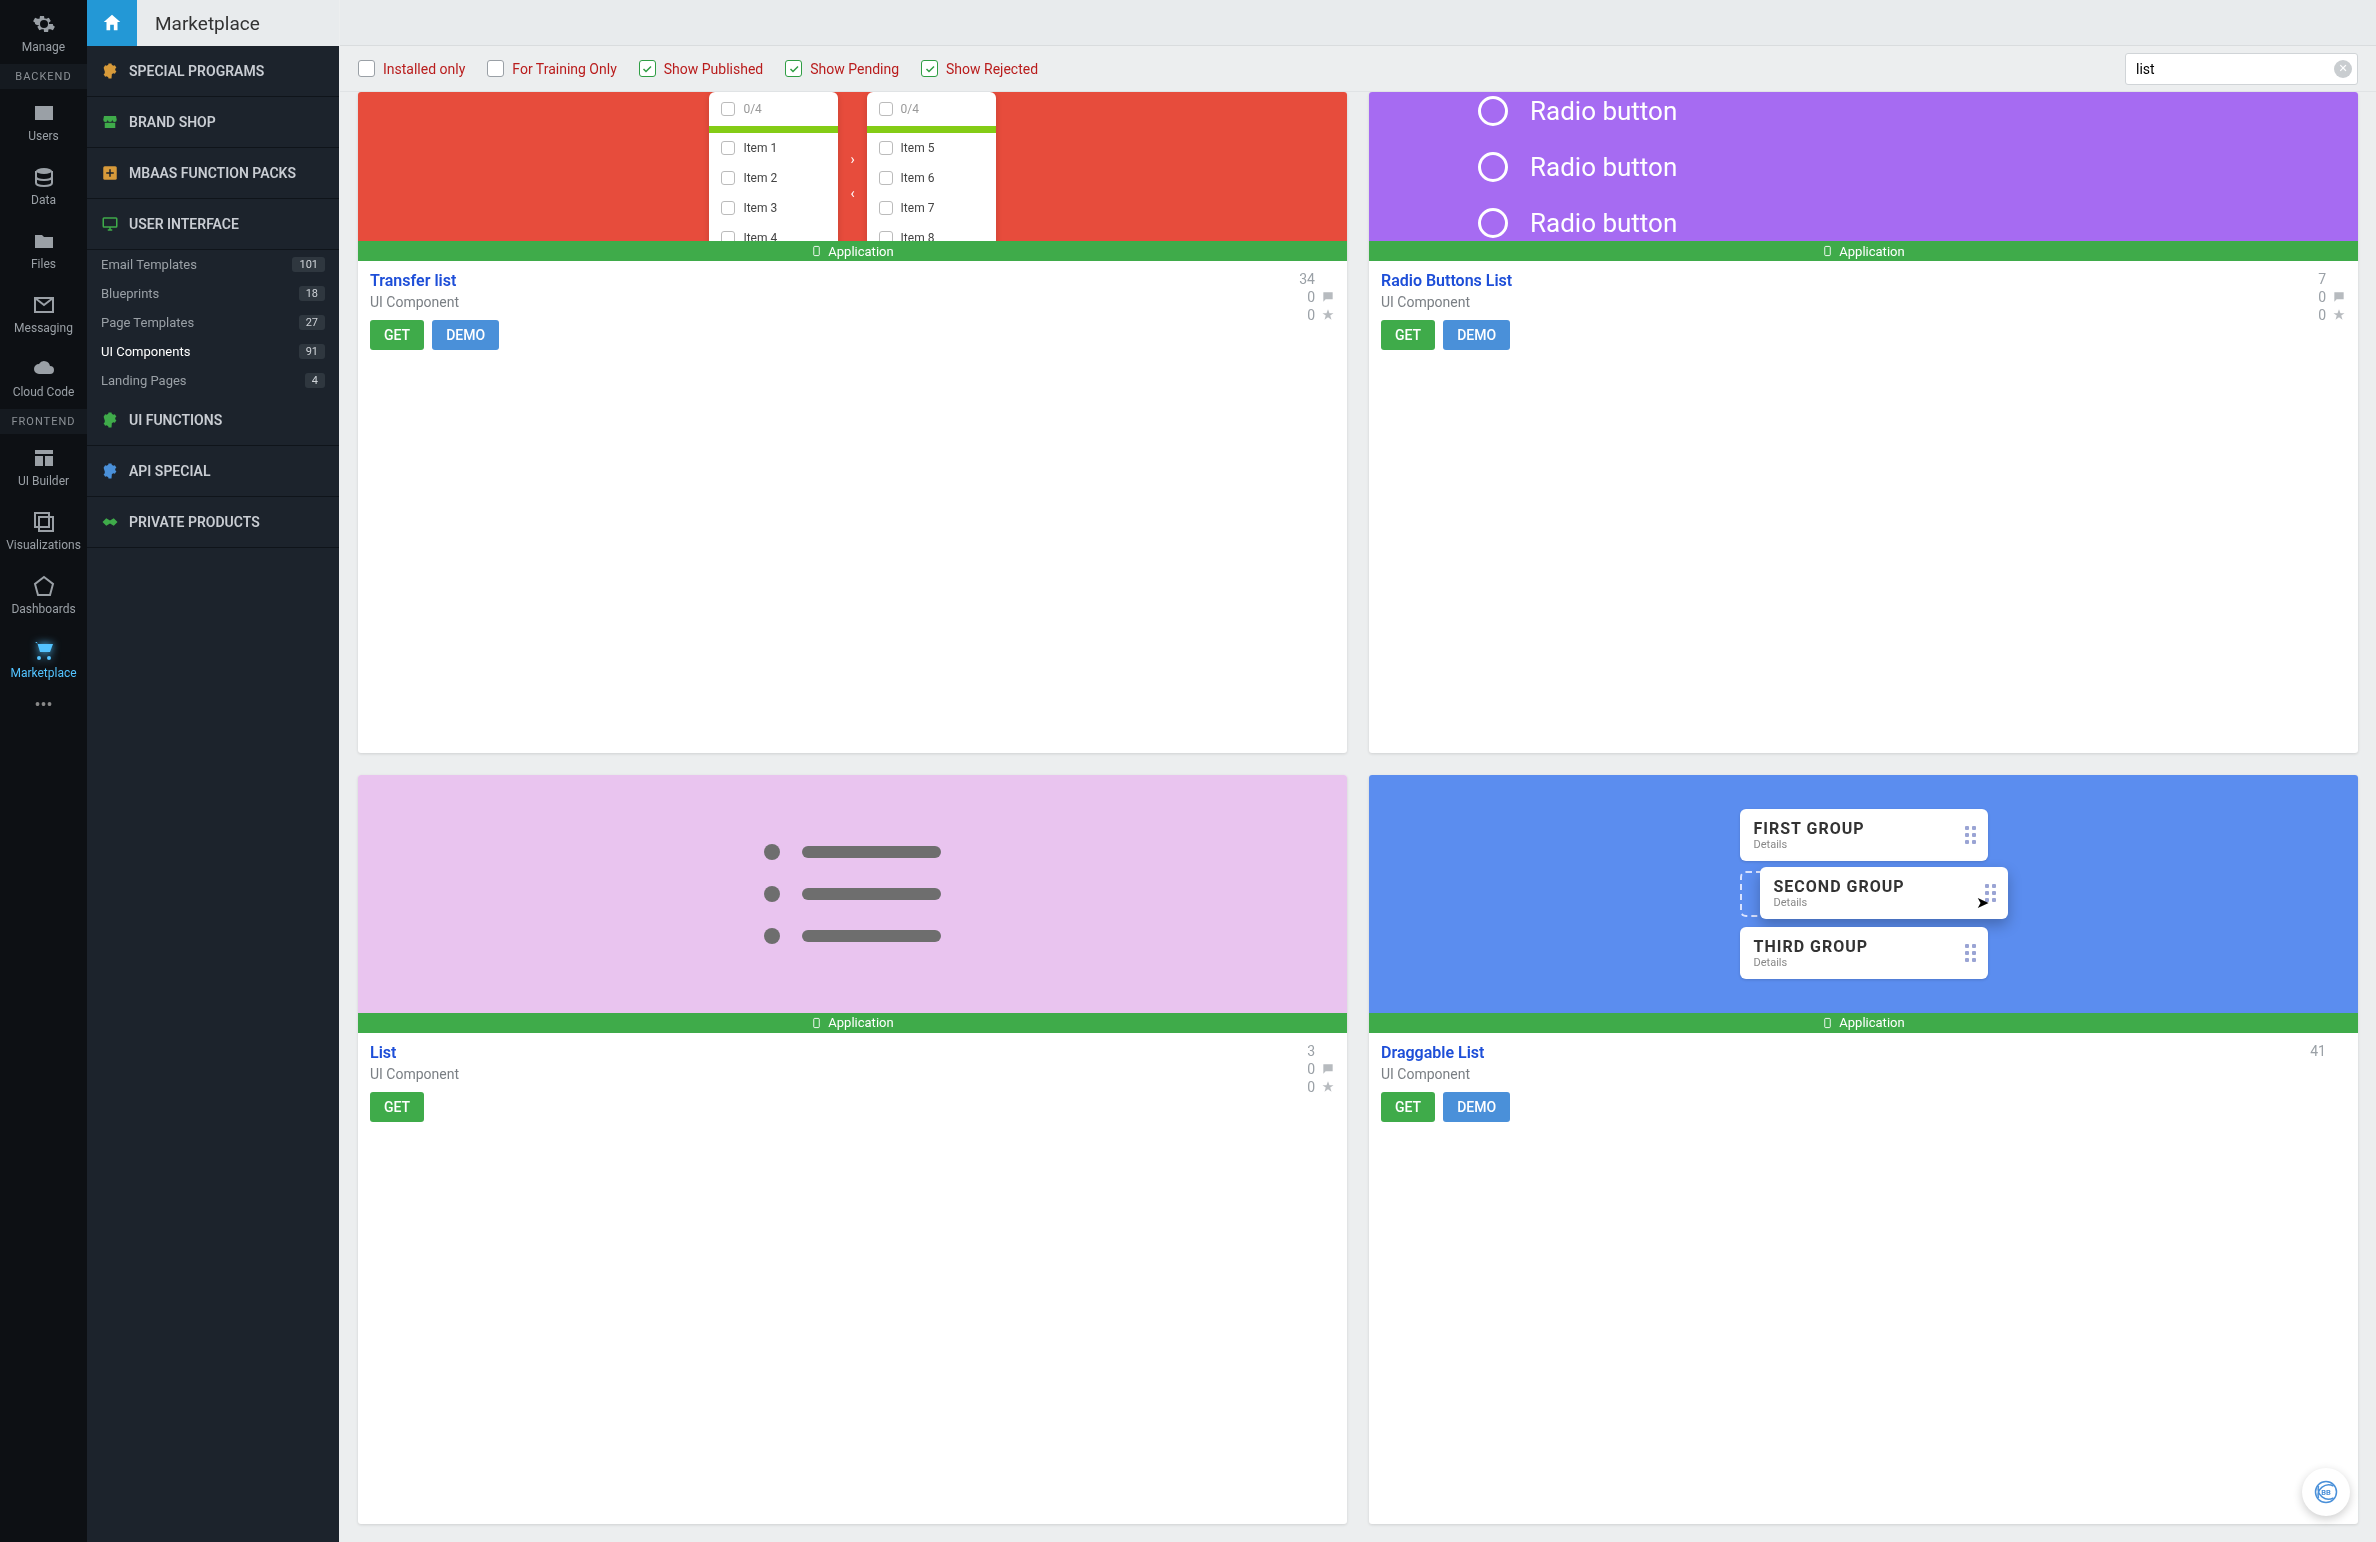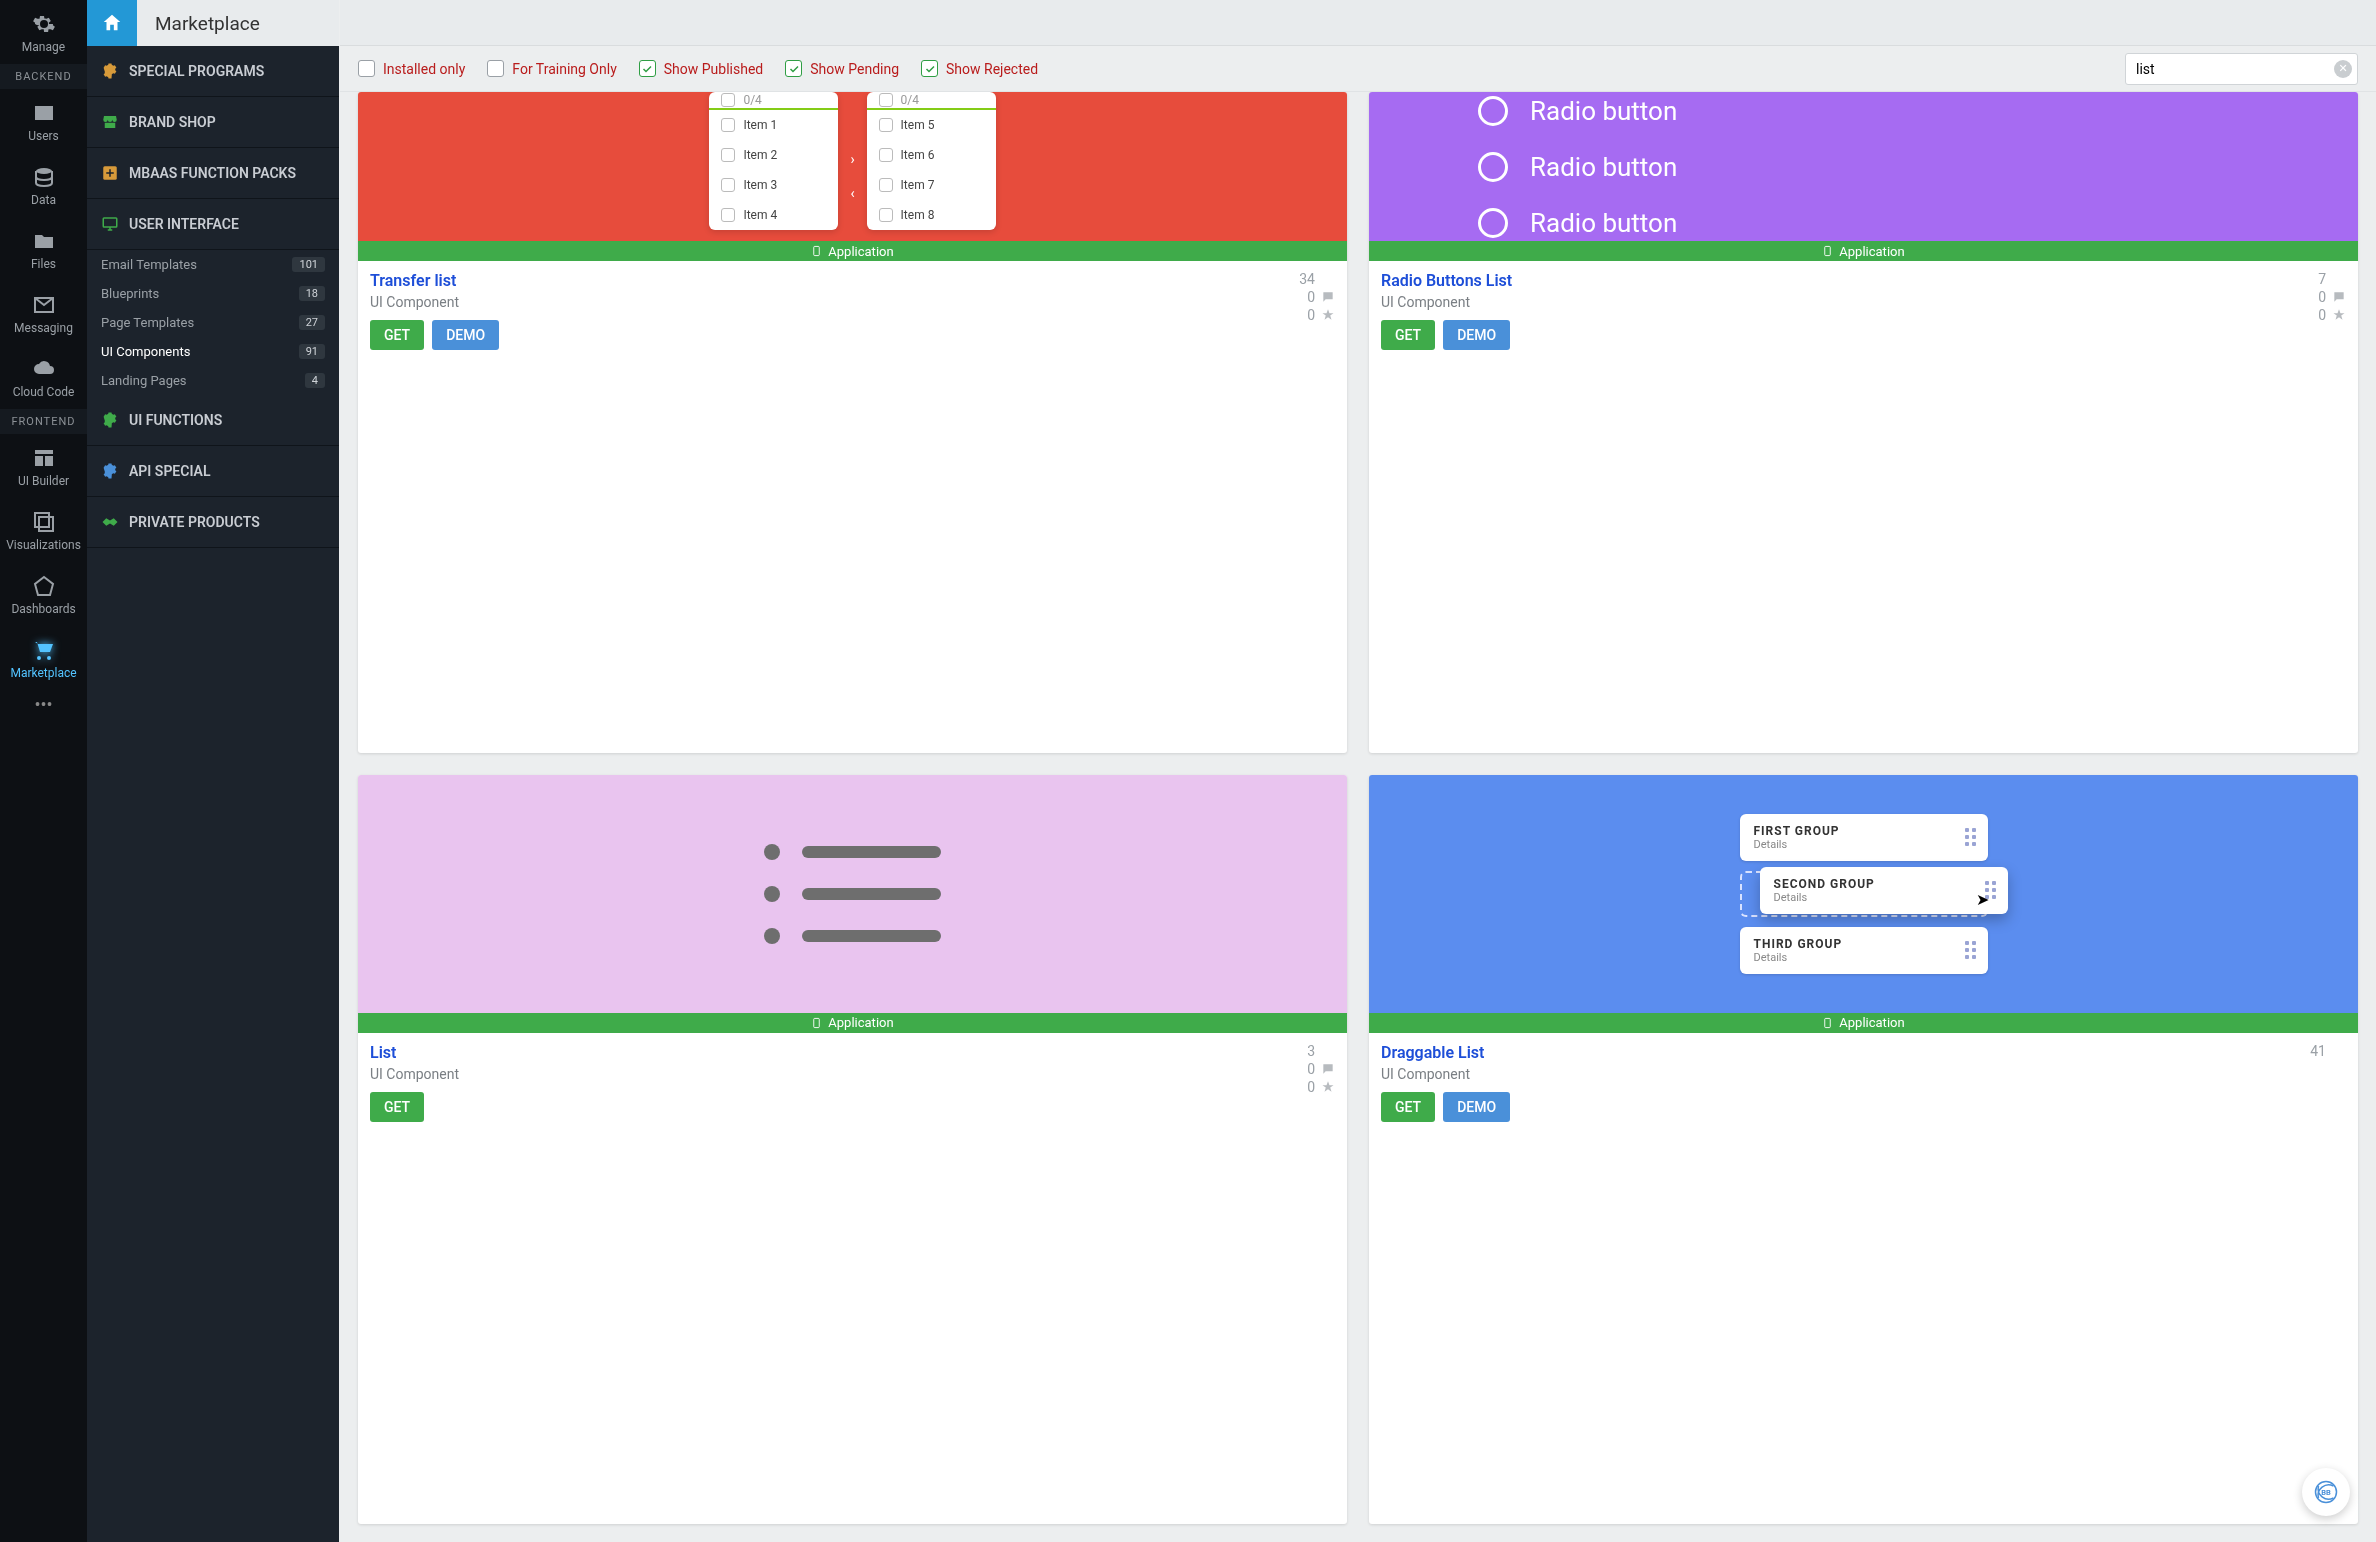--- a/index.html
+++ b/index.html
@@ -52,38 +52,38 @@
 .btn { border:none; border-radius:3px; padding:7px 14px; font-size:14px; font-weight:500; color:#fff; cursor:pointer; }
 .btn-get { background:#3fab4a; }
 .btn-demo { background:#4a90d9; }
 .stats { display:flex; flex-direction:column; align-items:flex-end; gap:2px; font-size:14px; color:#9aa0a6; }
 .stats .row { display:flex; align-items:center; gap:6px; }
 .stats svg { width:14px; height:14px; fill:#b7bbbf; }
 
 
 .t1 { background:#e74c3c; display:flex; align-items:flex-start; justify-content:center; gap:12px; padding-top:0; }
 .t1 .panel { background:#fff; border-radius:6px; width:129px; box-shadow:0 2px 6px rgba(0,0,0,0.15); }
-.t1 .ph { padding:1px 12px; border-bottom:2px solid #84cc16; display:flex; align-items:center; gap:8px; color:#999; font-size:12px; }
+.t1 .ph { padding:10px 12px; border-bottom:7px solid #84cc16; display:flex; align-items:center; gap:8px; color:#999; font-size:12px; }
 .t1 .pi { padding:8px 12px; display:flex; align-items:center; gap:8px; font-size:12px; color:#444; }
 .t1 .cb { width:14px; height:14px; border:1.5px solid #bbb; border-radius:3px; }
 .t1 .mid { display:flex; flex-direction:column; gap:18px; align-items:center; justify-content:center; color:#fff; font-size:14px; padding-top:59px;}
 
 .t2 { background:#a66bf2; display:flex; flex-direction:column; justify-content:center; gap:26px; padding-left:109px; }
 .t2 .r { display:flex; align-items:center; gap:22px; color:#fff; font-size:26px; }
 .t2 .r .circ { width:30px; height:30px; border:3px solid #fff; border-radius:50%; }
 
 .t3 { background:#e9c4ef; display:flex; flex-direction:column; align-items:center; justify-content:center; gap:26px; }
 .t3 .li { display:flex; align-items:center; gap:22px; }
 .t3 .dot { width:16px; height:16px; background:#6e6e6e; border-radius:50%; }
 .t3 .bar { width:139px; height:12px; background:#6e6e6e; border-radius:6px; }
 
 .t4 { background:#5b8def; display:flex; flex-direction:column; align-items:center; justify-content:center; gap:10px; }
 .t4 .grp { background:#fff; border-radius:6px; width:248px; padding:10px 14px; position:relative; box-shadow:0 1px 3px rgba(0,0,0,0.15); }
 .t4 .grp.drag { box-shadow:0 6px 14px rgba(0,0,0,0.25); transform:translate(10px,0); }
-.t4 .gt { font-size:12px; font-weight:700; letter-spacing:1px; color:#333; }
+.t4 .gt { font-size:16px; font-weight:700; letter-spacing:1px; color:#333; }
 .t4 .gd { font-size:11px; color:#888; }
 .t4 .handle { position:absolute; right:12px; top:50%; transform:translateY(-50%); display:grid; grid-template-columns:repeat(2,4px); grid-template-rows:repeat(3,4px); gap:3px; }
 .t4 .handle i { width:4px; height:4px; background:#9aa4d4; border-radius:1px; }
 .t4 .placeholder { width:248px; height:46px; border:2px dashed #d9e2ff; border-radius:6px; }
 .t4 .cursor { position:absolute; right:18px; top:50%; font-size:16px; color:#000; }
 
 .fab { position:absolute; right:26px; bottom:26px; width:48px; height:48px; border-radius:50%; background:#fff; box-shadow:0 3px 10px rgba(0,0,0,0.2); display:flex; align-items:center; justify-content:center; color:#4a90d9; font-weight:700; font-size:14px; cursor:pointer; }
 .fab svg { width:30px; height:30px; stroke:#4a90d9; fill:none; }
 
 

